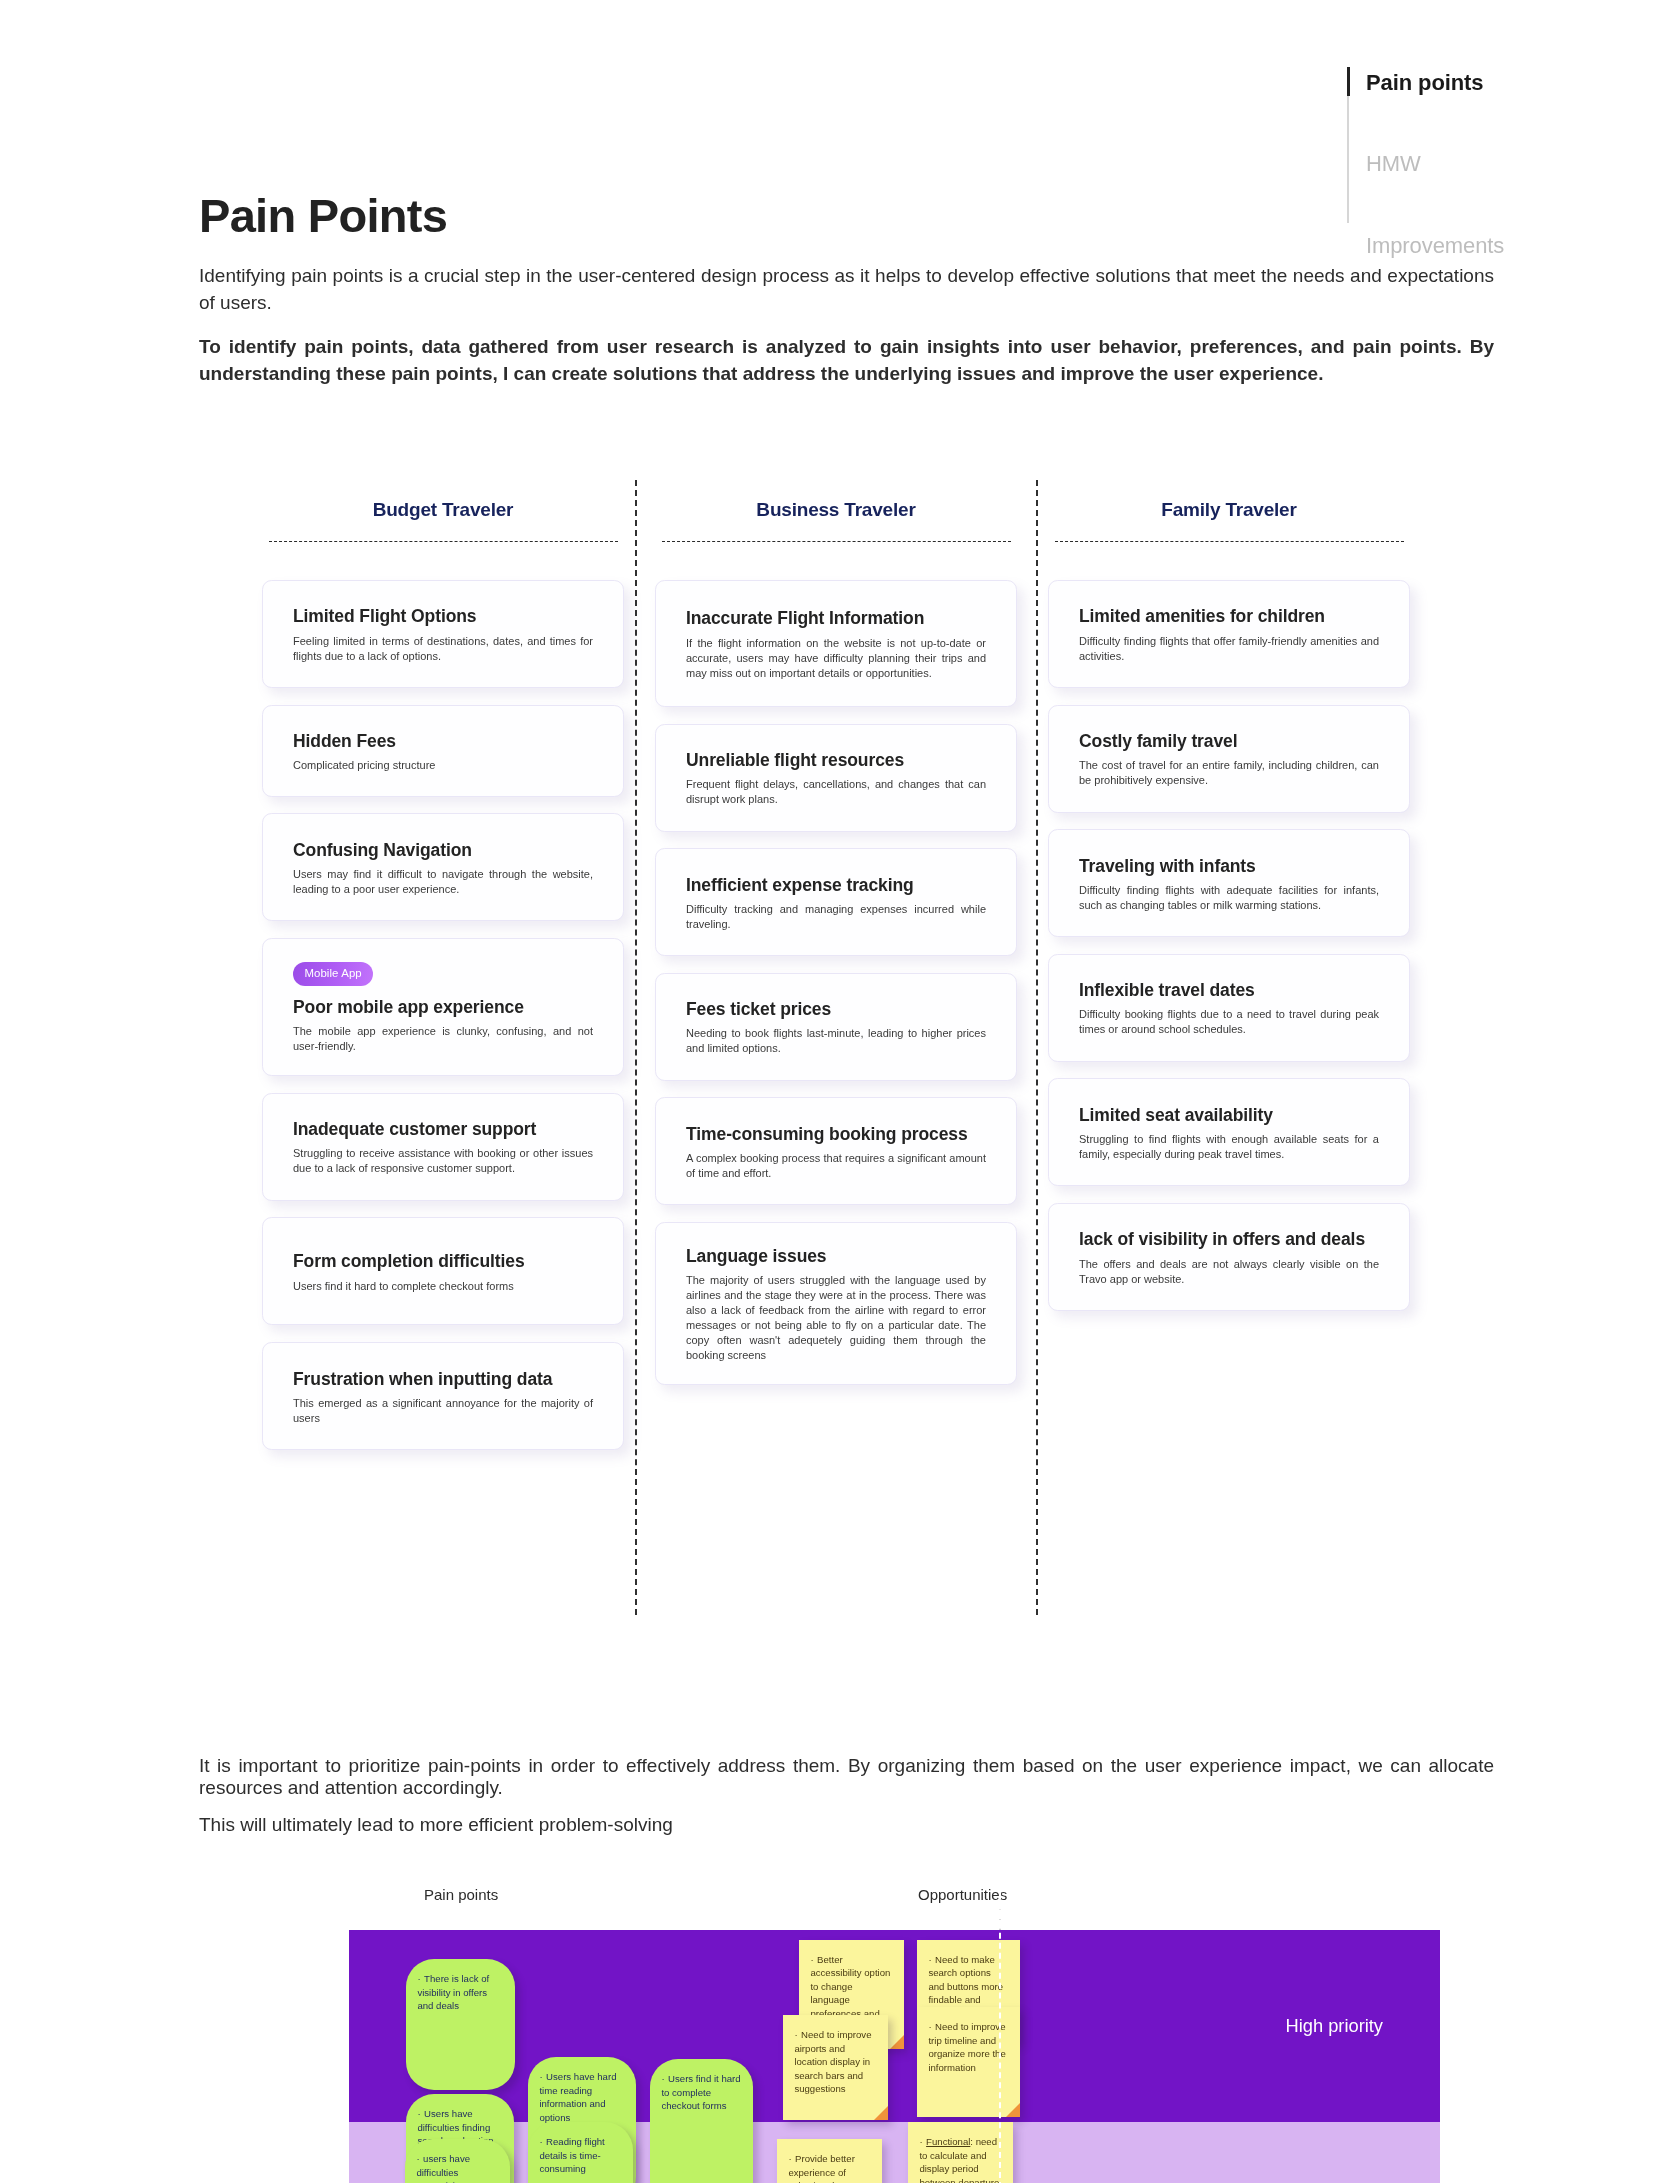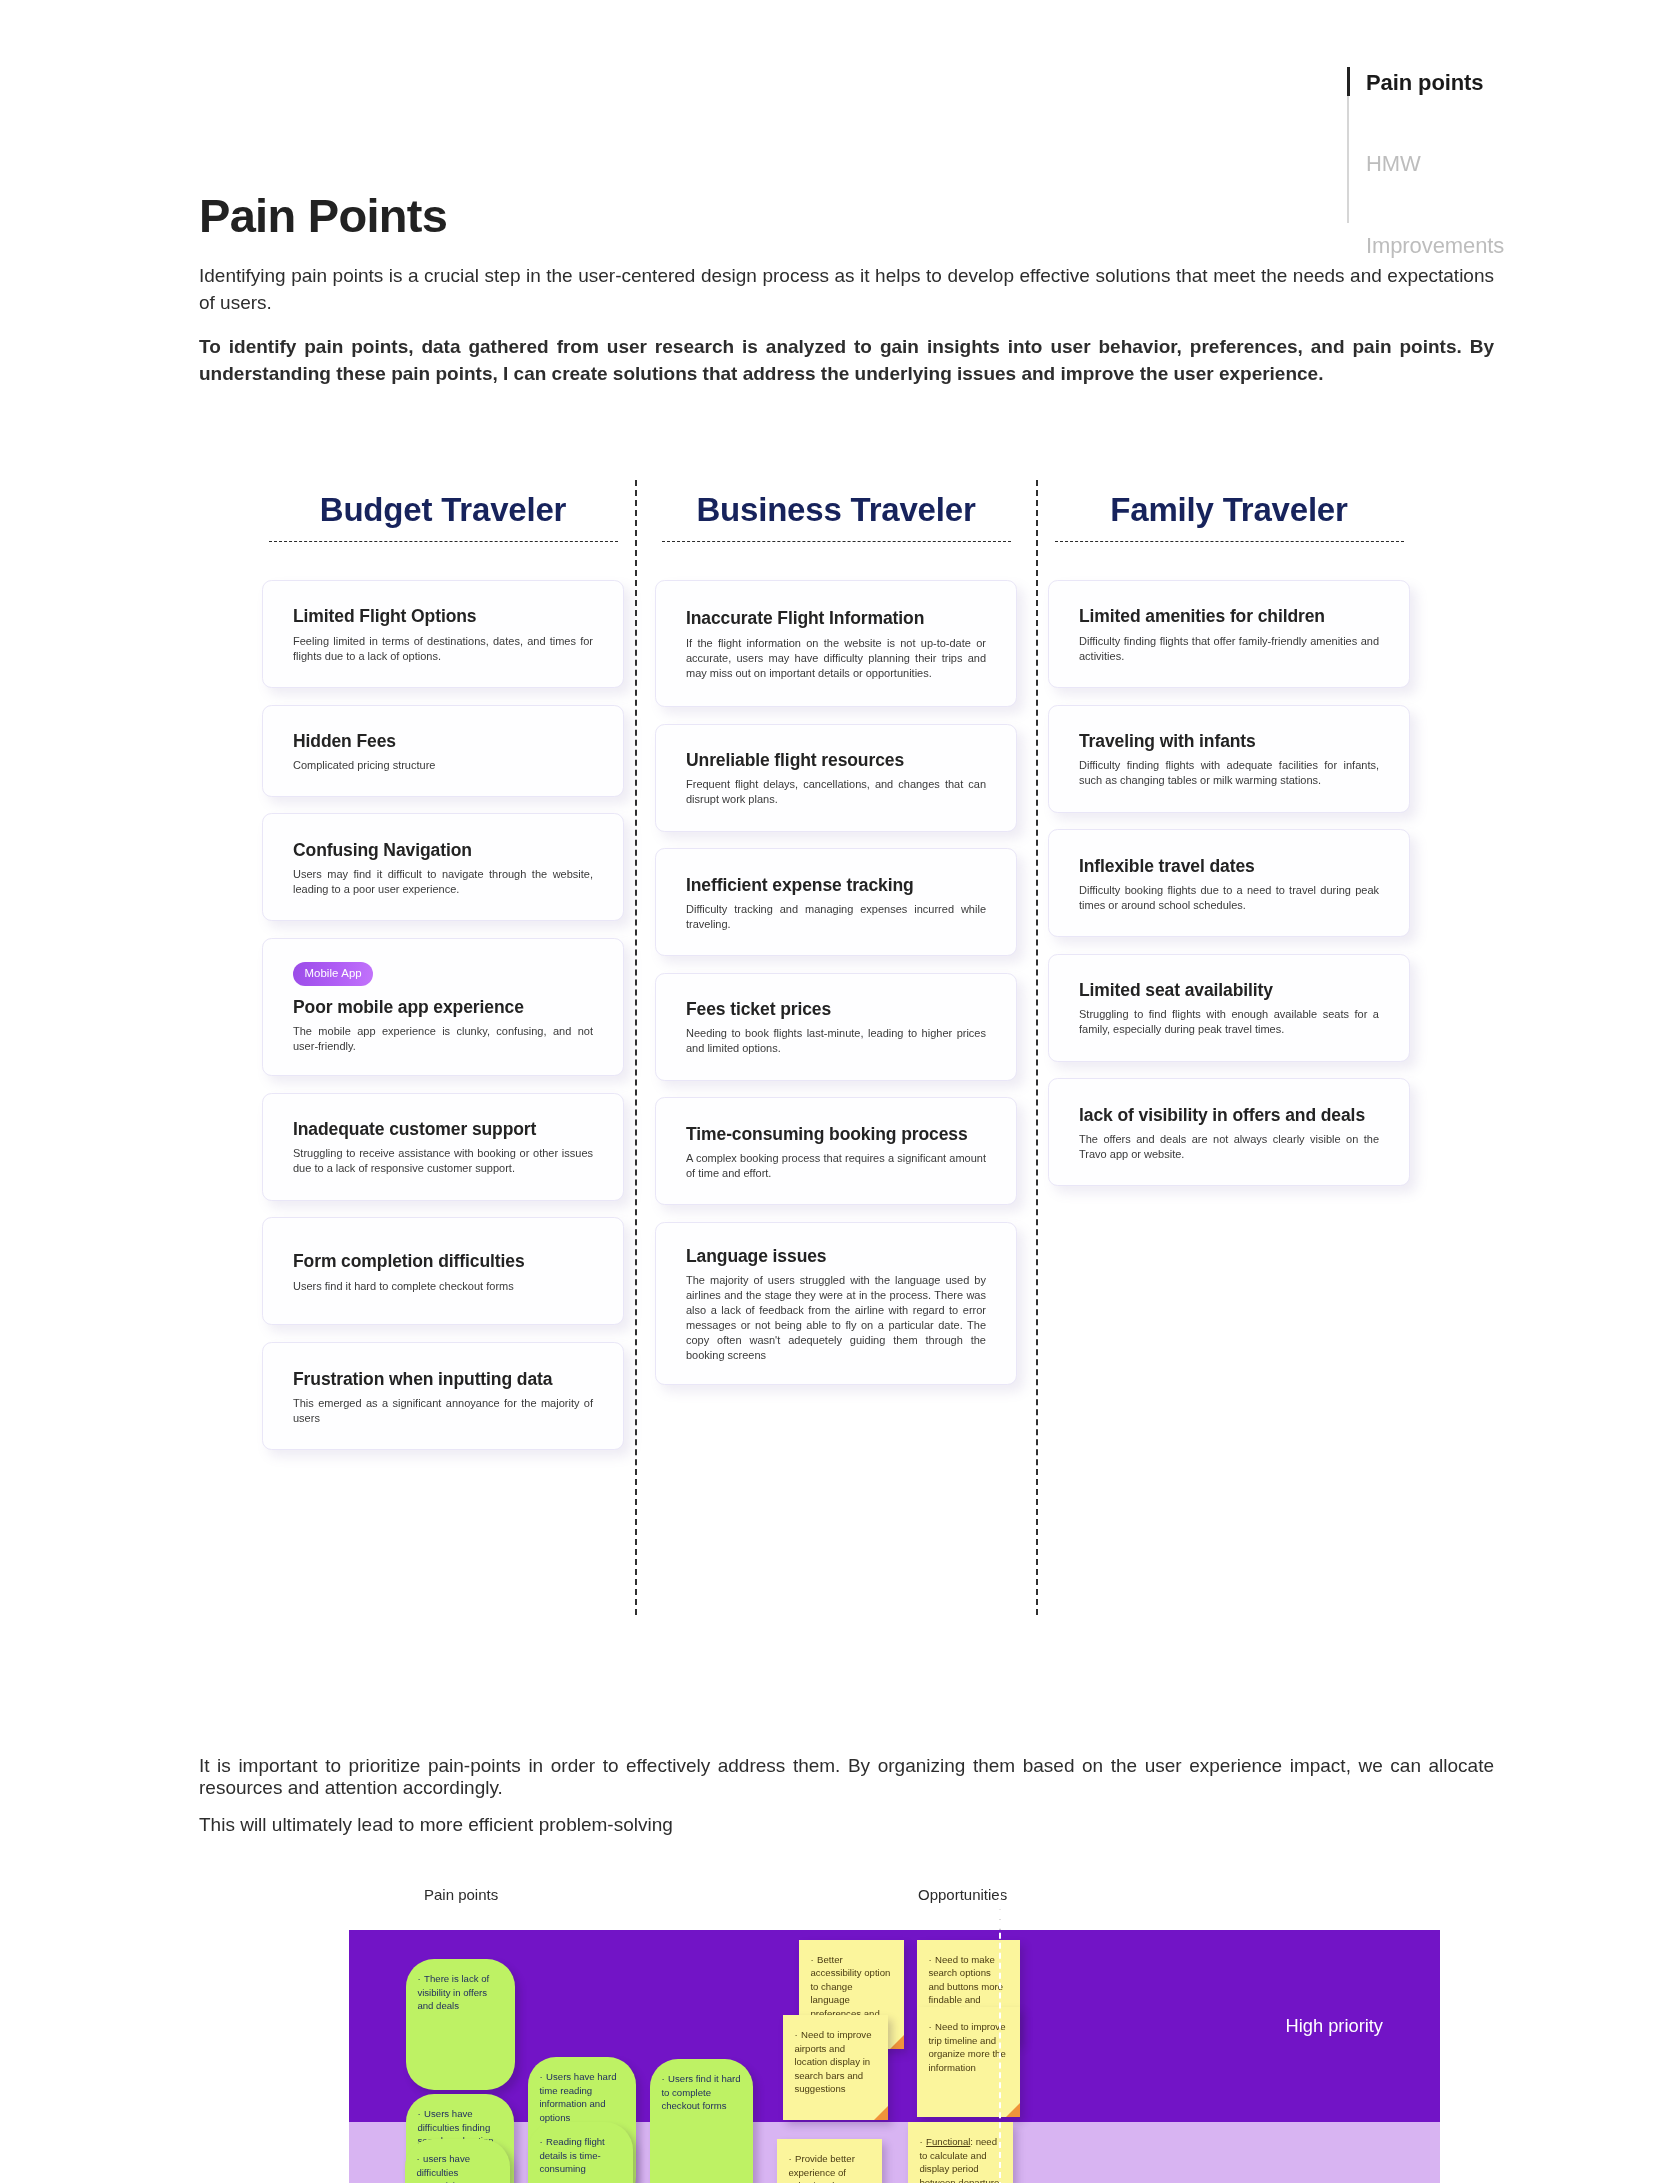--- a/index.html
+++ b/index.html
@@ -79,21 +79,21 @@
     top: 0;
     width: 362px;
   }
   #col-budget   { left: 0px; }
   #col-business { left: 393px; }
   #col-family   { left: 786px; }
 
   .persona-title {
     height: 48px;
     text-align: center;
-    font-size: 33px;
+    font-size: 19px;
     font-weight: 700;
     color: #17235c;
     letter-spacing: -0.2px;
     line-height: 34px;
   }
   .persona-rule {
     height: 0;
     border-top: 1.7px dashed #2a2a2a;
     margin: 0 6.5px 38px 6.5px;
   }
@@ -347,20 +347,24 @@
         </div>
       </div>
   </div>
   <div class="persona-col" id="col-family">
     <div class="persona-title">Family Traveler</div>
     <div class="persona-rule"></div>
     <div class="cards">
         <div class="pp-card h-a">
           <div class="pp-title">Limited amenities for children</div>
           <div class="pp-desc">Difficulty finding flights that offer family-friendly amenities and activities.</div>
+        </div>
+        <div class="pp-card h-a">
+          <div class="pp-title">Costly family travel</div>
+          <div class="pp-desc">The cost of travel for an entire family, including children, can be prohibitively expensive.</div>
         </div>
         <div class="pp-card h-a">
           <div class="pp-title">Traveling with infants</div>
           <div class="pp-desc"> Difficulty finding flights with adequate facilities for infants, such as changing tables or milk warming stations.</div>
         </div>
         <div class="pp-card h-a">
           <div class="pp-title">Inflexible travel dates</div>
           <div class="pp-desc">Difficulty booking flights due to a need to travel during peak times or around school schedules.</div>
         </div>
         <div class="pp-card h-a">

